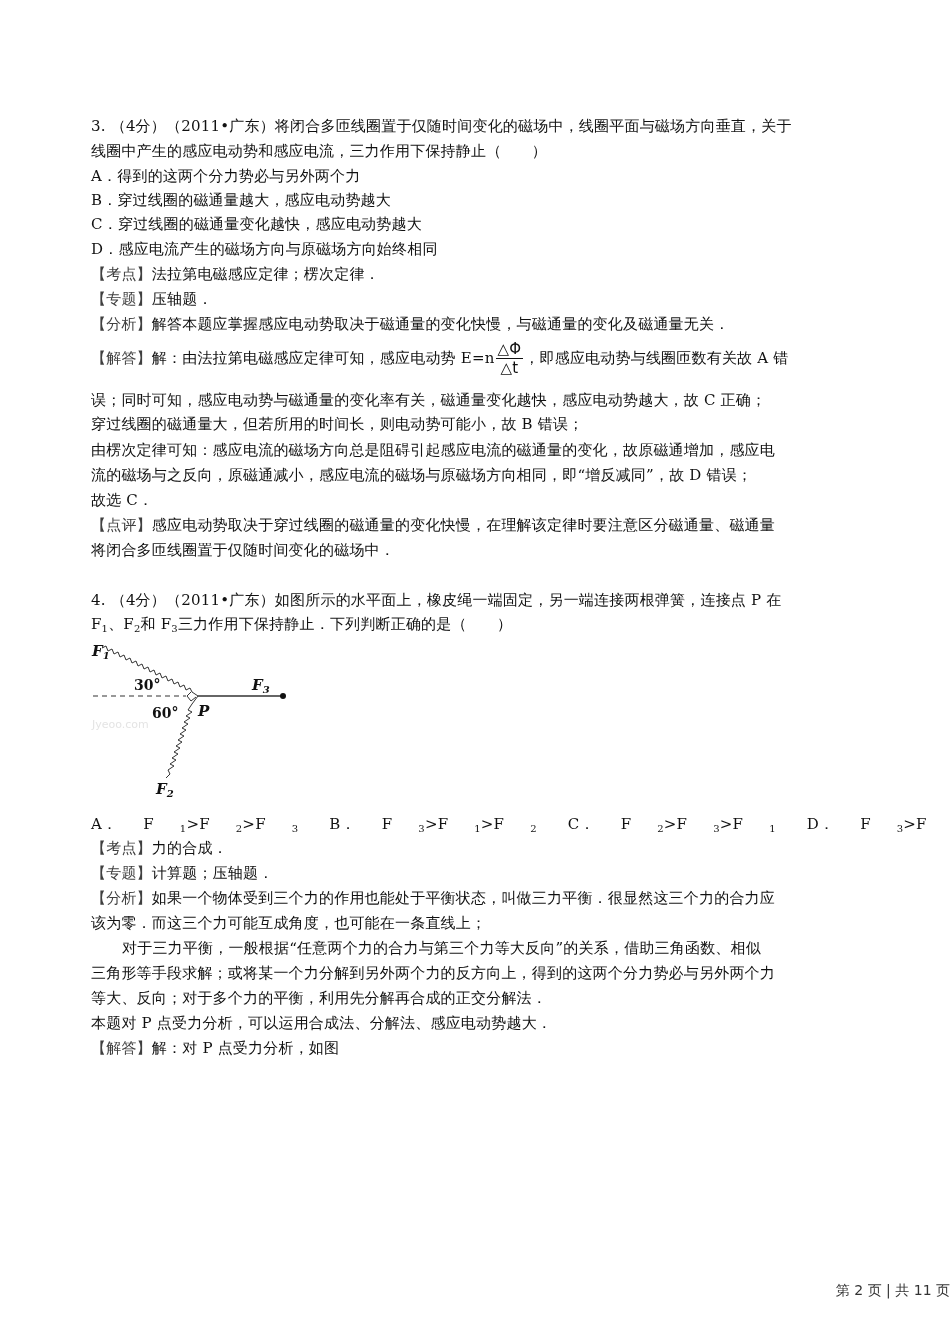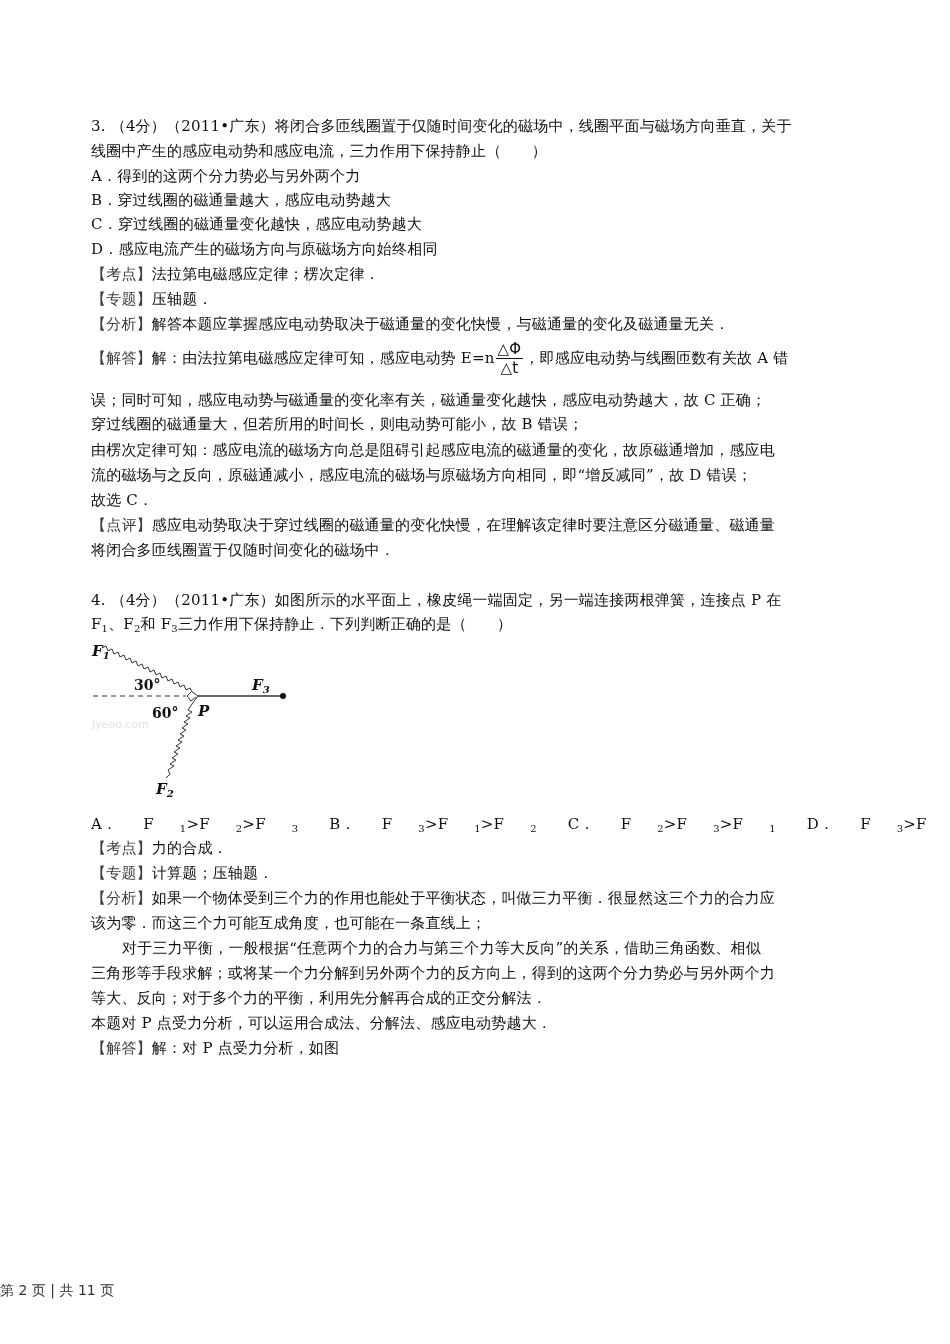--- a/index.html
+++ b/index.html
@@ -17,21 +17,21 @@
     .indent { left: 122px; }
     sub { font-size: 10px; vertical-align: -3px; line-height: 0; }
     .frac {
       display: inline-block; vertical-align: middle; text-align: center;
       font-family: "DejaVu Sans", sans-serif; font-size: 15px; line-height: 18px;
       margin: 0 1px;
     }
     .frac .num { display: block; border-bottom: 1px solid #111; padding: 0 2px; }
     .frac .den { display: block; padding: 0 2px; }
     .footer {
-      position: absolute; top: 1282px; left: 0; width: 950px; text-align: left;
+      position: absolute; top: 1282px; left: 0; width: 950px; text-align: right;
       font-family: "DejaVu Sans", sans-serif; font-size: 14px; color: #333;
     }
     .figure { position: absolute; left: 88px; top: 640px; width: 220px; height: 160px; }
     .figure svg { width: 220px; height: 160px; }
     .opts span { display: inline-block; margin-right: 26px; }
   </style>
 </head>
 <body>
 
 <div class="page">

